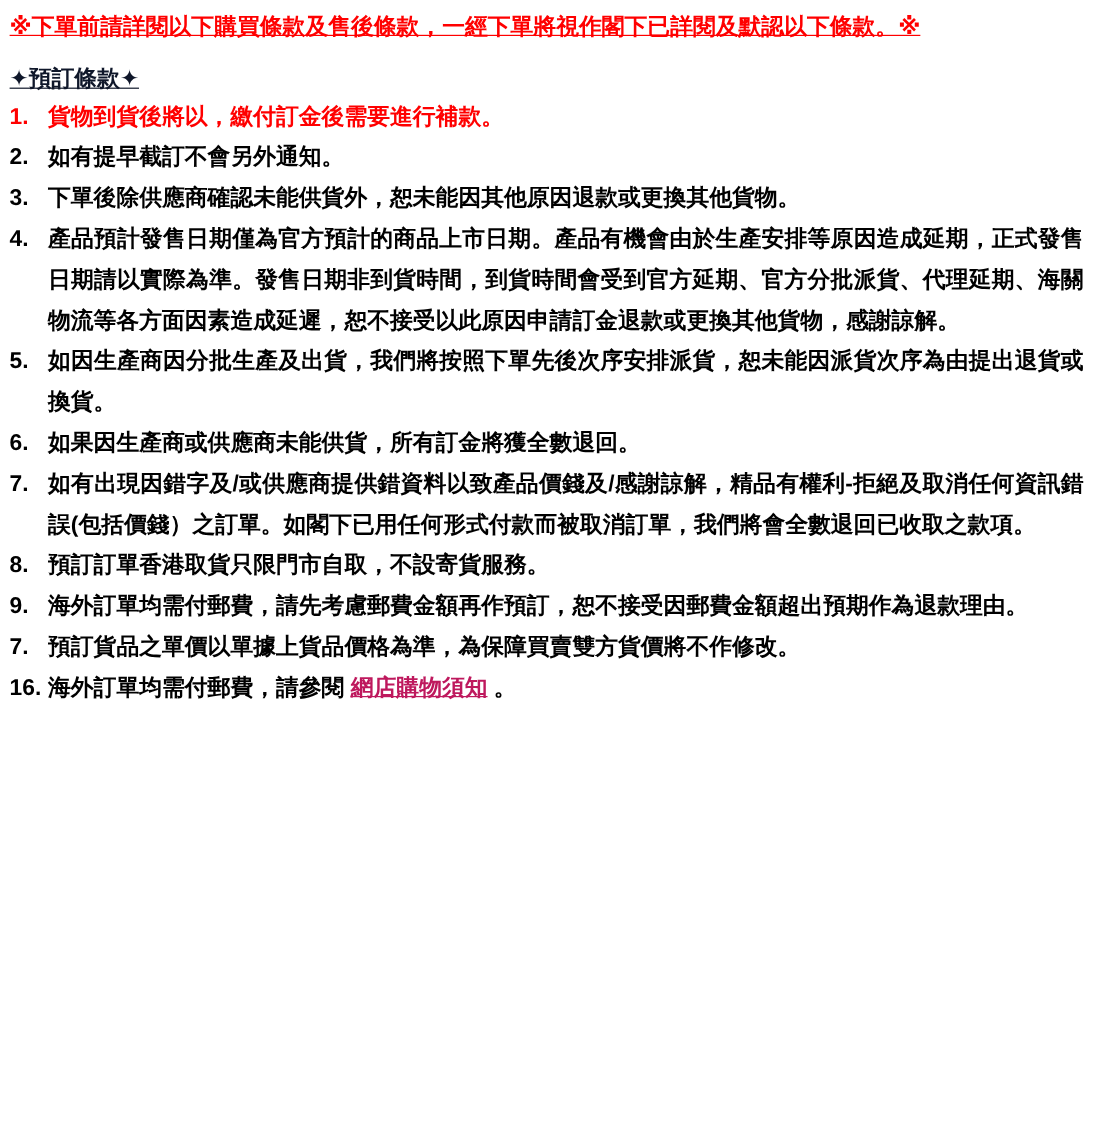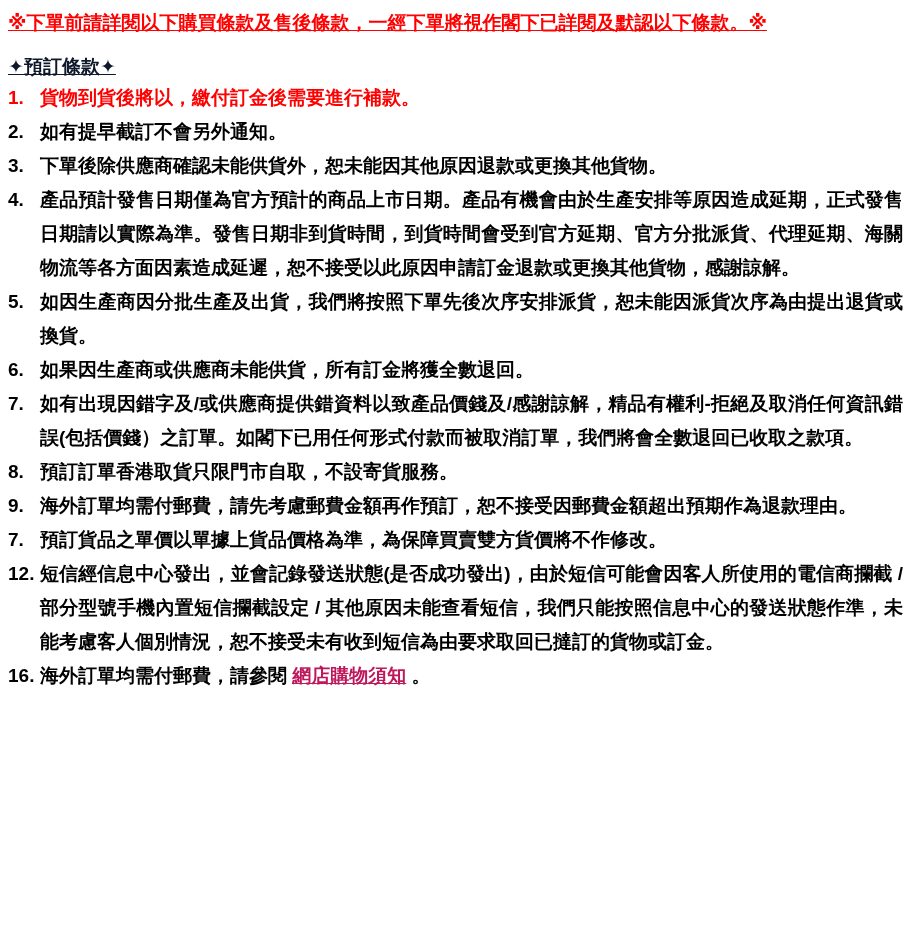--- a/index.html
+++ b/index.html
@@ -105,21 +105,17 @@
       </div>
       <div class="term-row">
         <span class="term-num">9.</span>
         <div class="term-text"><span>海外訂單均需付郵費，請先考慮郵費金額再作預訂，恕不接受因郵費金額超出預期作為退款理由。</span></div>
       </div>
       <div class="term-row">
         <span class="term-num">7.</span>
         <div class="term-text"><span>預訂貨品之單價以單據上貨品價格為準，為保障買賣雙方貨價將不作修改。</span></div>
       </div>
       <div class="term-row">
-        <span class="term-num">12.</span>
-        <div class="term-text"><span>短信經信息中心發出，並會記錄發送狀態(是否成功發出)，由於短信可能會因客人所使用的電信商攔截 / 部分型號手機內置短信攔截設定 / 其他原因未能查看短信，我們只能按照信息中心的發送狀態作準，未能考慮客人個別情況，恕不接受未有收到短信為由要求取回已撻訂的貨物或訂金。</span></div>
-      </div>
-      <div class="term-row">
         <span class="term-num">16.</span>
         <div class="term-text"><span>海外訂單均需付郵費，請參閱 </span><a class="seg-link">網店購物須知</a><span> 。</span></div>
       </div>
     </div>
 </div>
 
 </body></html>

